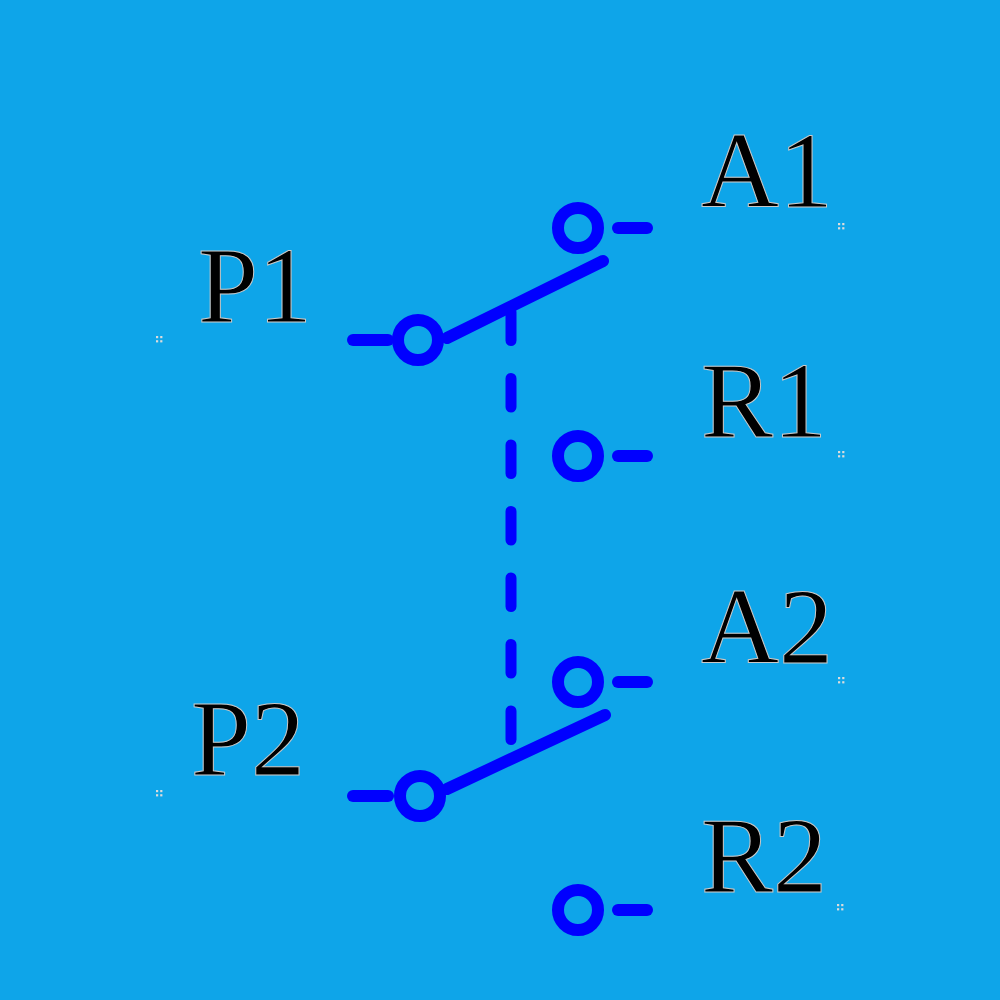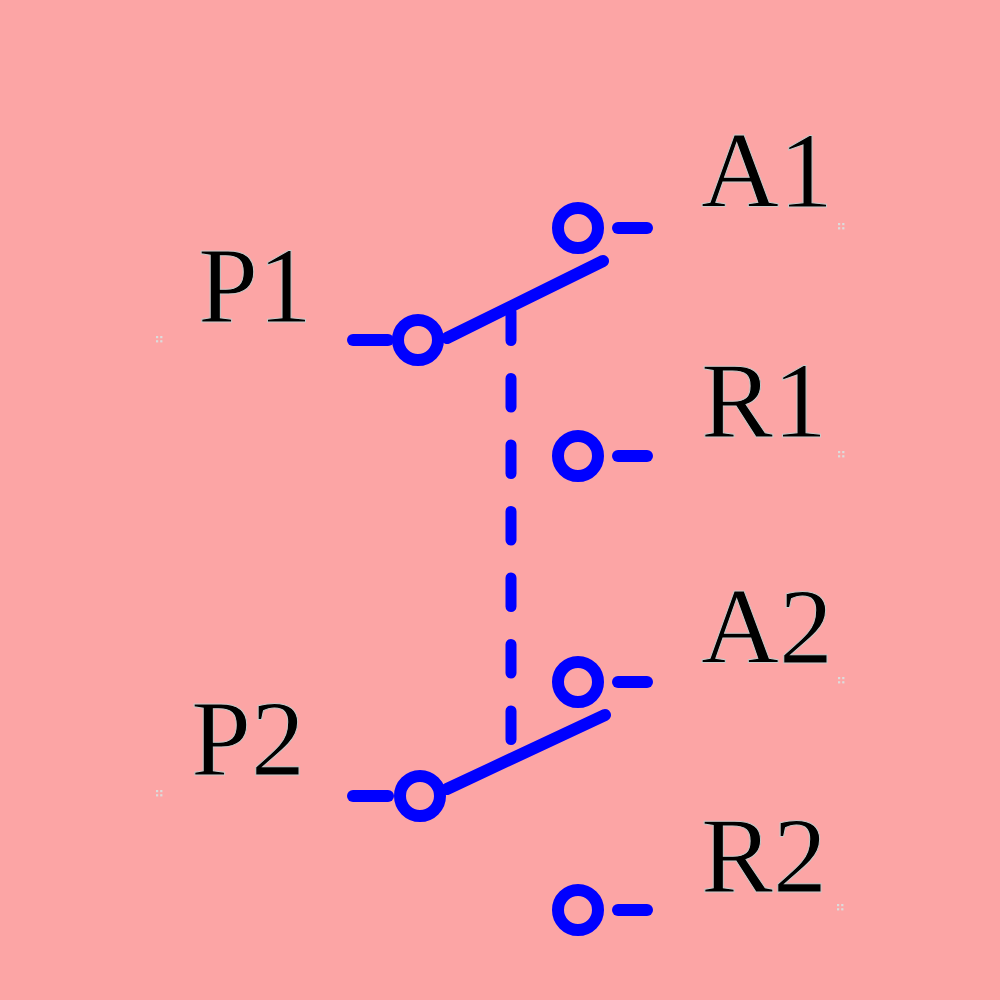--- a/index.html
+++ b/index.html
@@ -4,21 +4,21 @@
 <style>
   html, body {
     margin: 0;
     padding: 0;
     background: #000;
   }
   .canvas {
     position: relative;
     width: 1000px;
     height: 1000px;
-    background: #fca5a5;
+    background: #0ea5e9;
     overflow: hidden;
   }
   svg.schematic {
     position: absolute;
     left: 0;
     top: 0;
   }
   .wire {
     stroke: #0000ff;
     stroke-width: 12;

